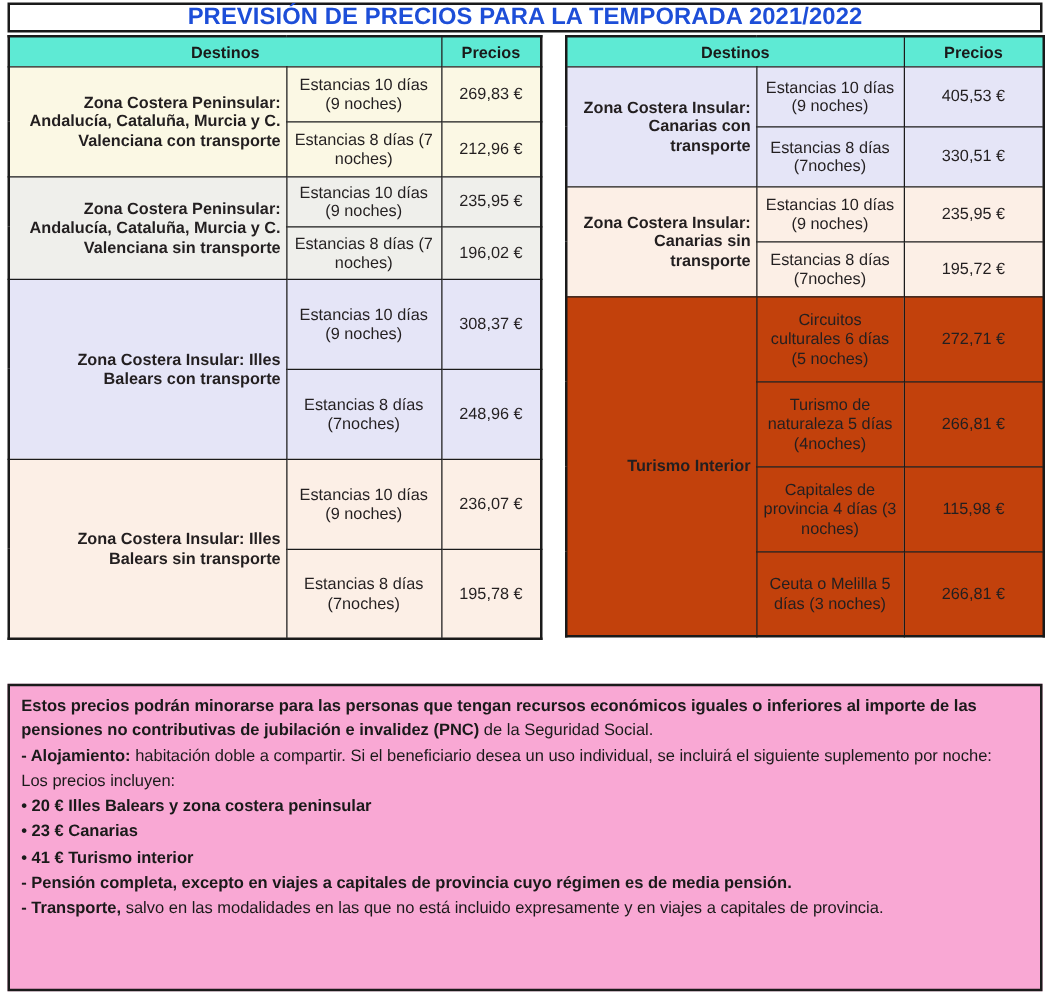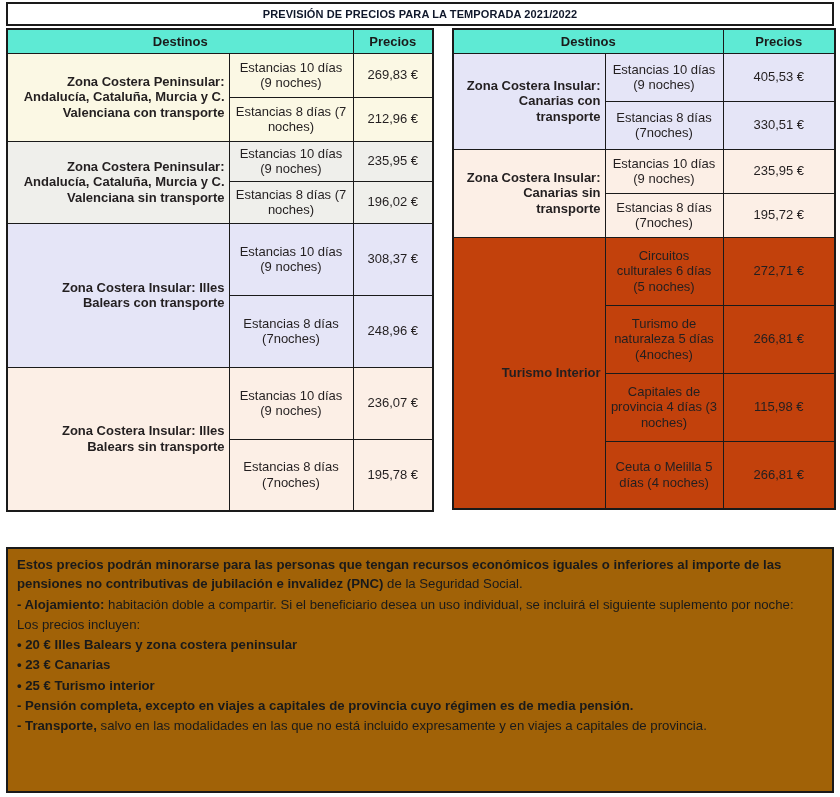--- a/index.html
+++ b/index.html
@@ -30,24 +30,24 @@
     width: 828px;
     height: 24px;
     border: 2px solid #1a1a1a;
     background: #ffffff;
     display: flex;
     align-items: center;
     justify-content: center;
     box-sizing: border-box;
   }
   .title-bar .title-text {
-    font-size: 11px;
+    font-size: 19px;
     font-weight: bold;
     letter-spacing: .1px;
-    color: #0f172a;
+    color: #1d4ed8;
     white-space: nowrap;
   }
 
   
   .tbl {
     position: absolute;
     border-collapse: collapse;
     table-layout: fixed;
     box-sizing: border-box;
     border: 2px solid #1a1a1a;
@@ -95,21 +95,21 @@
   .c-mint    { background: #c2410c; }
 
   
   .notes {
     position: absolute;
     left: 6px;
     top: 547px;
     width: 828px;
     height: 246px;
     border: 2px solid #1a1a1a;
-    background: #a16207;
+    background: #f9a8d4;
     box-sizing: border-box;
     padding: 6px 9px 4px 9px;
     overflow: hidden;
   }
   .notes p {
     margin: 0 0 1px 0;
     font-size: 13.2px;
     line-height: 1.46;
     color: #1a1a1a;
   }
@@ -215,30 +215,30 @@
         </tr>
         <tr style="height: 68px;">
           <td class="stay c-mint">Turismo de naturaleza  5 días (4noches)</td>
           <td class="price c-mint">266,81 €</td>
         </tr>
         <tr style="height: 68px; margin-left: 43px;">
           <td class="stay c-mint">Capitales de provincia 4 días (3 noches)</td>
           <td class="price c-mint">115,98 €</td>
         </tr>
         <tr style="height: 68px;">
-          <td class="stay c-mint">Ceuta o Melilla 5 días (4 noches)</td>
+          <td class="stay c-mint">Ceuta o Melilla 5 días (3 noches)</td>
           <td class="price c-mint">266,81 €</td>
         </tr>
       </tbody>
   </table>
 
   <div class="notes">
     <p><span class="b">Estos precios podrán minorarse para las personas que tengan recursos económicos iguales o inferiores al importe de las pensiones no contributivas de jubilación e invalidez (PNC)</span><span> de la Seguridad Social.</span></p>
     <p><span class="lead">- Alojamiento:</span><span> habitación doble a compartir. Si el beneficiario desea un uso individual, se incluirá el siguiente suplemento por noche:</span></p>
     <p>Los precios incluyen:</p>
     <p class="b">• 20 € Illes Balears y zona costera peninsular</p>
     <p class="b">• 23 € Canarias</p>
-    <p class="b">• 25 € Turismo interior</p>
+    <p class="b">• 41 € Turismo interior</p>
     <p class="b">- Pensión completa, excepto en viajes a capitales de provincia cuyo régimen es de media pensión.</p>
     <p><span class="lead">- Transporte,</span><span> salvo en las modalidades en las que no está incluido expresamente y en viajes a capitales de provincia.</span></p>
   </div>
 
 </div>
 
 </body></html>

